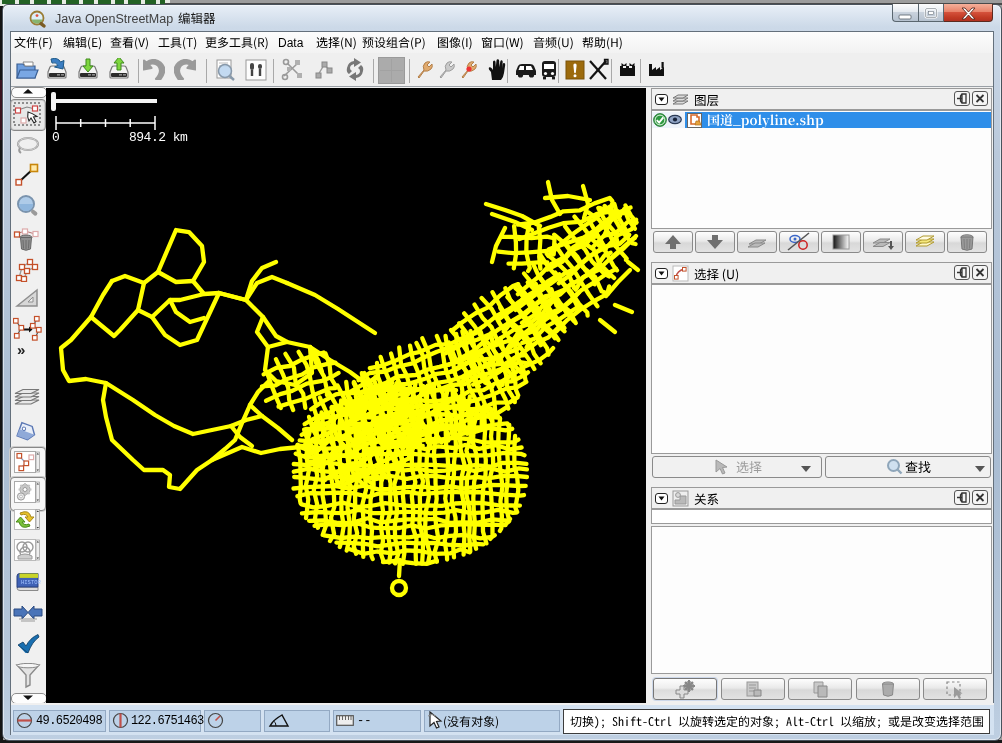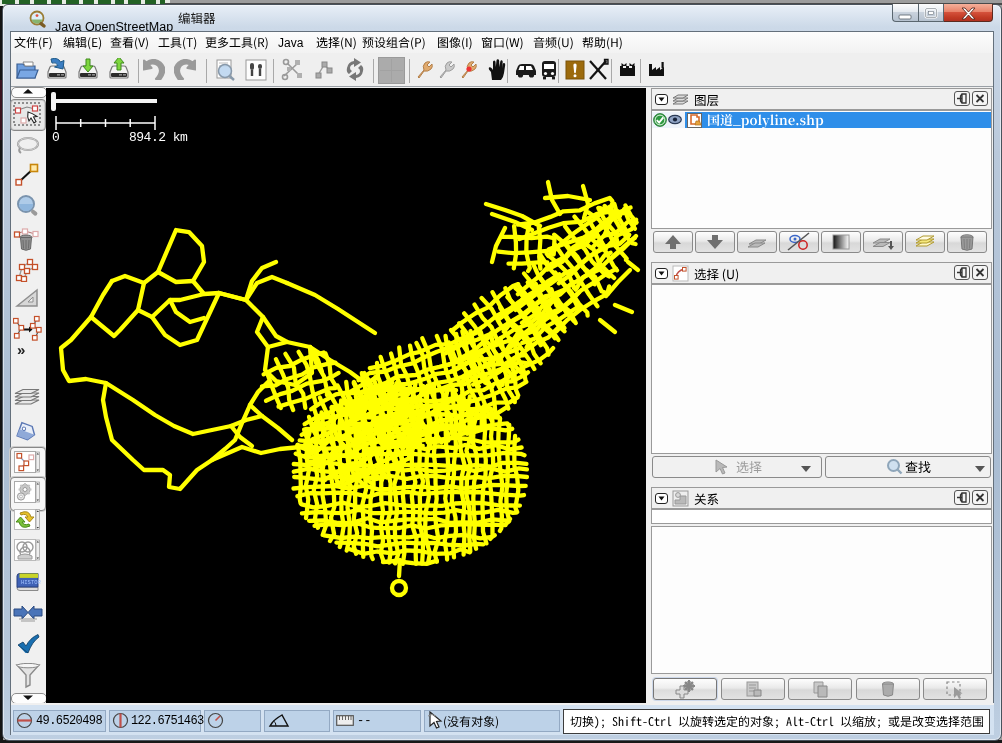--- a/index.html
+++ b/index.html
@@ -1,17 +1,17 @@
 <!DOCTYPE html>
 <html><head><meta charset="utf-8"><style>*{margin:0;padding:0}body{width:1002px;height:743px;position:relative;overflow:hidden;font-family:'Liberation Sans',sans-serif;background:#9c9c9c}</style></head><body><div style="position:absolute;left:0;top:0;width:1002px;height:4px;background:#9c9c9c"></div><div style="position:absolute;left:0;top:0;width:170px;height:6px;background:#e7ede5"></div><div style="position:absolute;left:2px;top:0;width:13px;height:4px;background:#236225"></div><div style="position:absolute;left:19px;top:0;width:11px;height:4px;background:#236225"></div><div style="position:absolute;left:34px;top:0;width:13px;height:4px;background:#236225"></div><div style="position:absolute;left:51px;top:0;width:11px;height:4px;background:#236225"></div><div style="position:absolute;left:66px;top:0;width:13px;height:4px;background:#236225"></div><div style="position:absolute;left:83px;top:0;width:11px;height:4px;background:#236225"></div><div style="position:absolute;left:98px;top:0;width:13px;height:4px;background:#236225"></div><div style="position:absolute;left:115px;top:0;width:9px;height:4px;background:#236225"></div><div style="position:absolute;left:128px;top:0;width:13px;height:4px;background:#236225"></div><div style="position:absolute;left:145px;top:0;width:11px;height:4px;background:#236225"></div><div style="position:absolute;left:160px;top:0;width:5px;height:4px;background:#236225"></div><div style="position:absolute;left:165px;top:3px;width:837px;height:2px;background:#4a4a4a"></div><div style="position:absolute;left:0;top:6px;width:3px;height:737px;background:#141414"></div><div style="position:absolute;left:0;top:740px;width:1002px;height:3px;background:#181818"></div><div style="position:absolute;left:0;top:80px;width:3px;height:60px;background:#3a1420"></div><div style="position:absolute;left:2px;top:4px;width:1000px;height:737px;background:linear-gradient(180deg,#e8eff7,#ccd9e8 3%,#bac9db 20%,#a9bcd2 60%,#b6c7da 90%,#becfe2);border:1px solid #49525c;border-radius:6px 6px 7px 7px;box-sizing:border-box;box-shadow:inset 0 0 0 1px rgba(255,255,255,0.55)"></div><svg style="position:absolute;left:29px;top:10px;" width="19" height="18" viewBox="0 0 19 18">
     <circle cx="8" cy="8" r="6.5" fill="#ddeef8" stroke="#9a7d35" stroke-width="1.8"></circle>
     <path d="M2.6 9.5 A 5.6 5.6 0 0 0 13.4 9.5 Z" fill="#86b46e"></path>
     <circle cx="8" cy="5.6" r="1.4" fill="#e2503c"></circle>
     <rect x="11.5" y="11.5" width="7" height="3.4" rx="1.6" transform="rotate(40 12 12)" fill="#7a5c24"></rect>
-  </svg><div style="position:absolute;left:55px;top:20px;font-size:12.5px;color:#000000">Java OpenStreetMap&nbsp;</div><svg style="position:absolute;left:178px;top:23px;overflow:visible;" width="2" height="2">
+  </svg><div style="position:absolute;left:55px;top:12px;font-size:12.5px;color:#404040">Java OpenStreetMap&nbsp;</div><svg style="position:absolute;left:178px;top:23px;overflow:visible;" width="2" height="2">
     <path d="M0.5 -0.7 0.7 0.2C1.8 -0.2 3.1 -0.8 4.3 -1.3L4.2 -2.0C2.8 -1.5 1.4 -1.0 0.5 -0.7ZM0.8 -5.3C0.9 -5.4 1.2 -5.4 2.6 -5.6C2.1 -4.8 1.7 -4.2 1.5 -4.0C1.1 -3.5 0.8 -3.2 0.6 -3.1C0.7 -2.9 0.8 -2.5 0.9 -2.3C1.1 -2.4 1.5 -2.6 4.2 -3.2C4.2 -3.4 4.2 -3.7 4.2 -4.0L2.1 -3.5C3.0 -4.7 3.8 -6.1 4.5 -7.5L3.8 -7.9C3.6 -7.4 3.3 -6.9 3.1 -6.5L1.7 -6.3C2.4 -7.4 3.1 -8.8 3.6 -10.2L2.7 -10.5C2.2 -9.0 1.4 -7.3 1.1 -6.9C0.9 -6.5 0.7 -6.2 0.5 -6.1C0.6 -5.9 0.7 -5.5 0.8 -5.3ZM7.8 -4.4V-2.5H6.8V-4.4ZM8.4 -4.4H9.3V-2.5H8.4ZM6.0 -5.2V0.9H6.8V-1.8H7.8V0.6H8.4V-1.8H9.3V0.6H10.0V-1.8H10.9V0.1C10.9 0.2 10.9 0.2 10.8 0.2C10.7 0.2 10.5 0.2 10.2 0.2C10.3 0.4 10.4 0.7 10.4 0.9C10.8 0.9 11.1 0.9 11.4 0.8C11.6 0.7 11.6 0.4 11.6 0.1V-5.2L10.9 -5.2ZM10.0 -4.4H10.9V-2.5H10.0ZM7.6 -10.3C7.8 -10.0 8.0 -9.5 8.1 -9.2H5.2V-6.4C5.2 -4.5 5.1 -1.7 3.9 0.3C4.1 0.4 4.5 0.6 4.7 0.8C5.8 -1.2 6.0 -4.2 6.0 -6.2H11.5V-9.2H9.1C9.0 -9.6 8.7 -10.1 8.4 -10.6ZM6.0 -8.3H10.6V-7.0H6.0Z M19.4 -9.4H22.7V-8.1H19.4ZM18.5 -10.1V-7.4H23.6V-10.1ZM13.5 -4.2C13.6 -4.2 14.0 -4.3 14.4 -4.3H15.6V-2.5L13.0 -2.1L13.2 -1.2L15.6 -1.7V1.0H16.4V-1.8L17.8 -2.1L17.8 -2.9L16.4 -2.7V-4.3H17.6V-5.2H16.4V-7.1H15.6V-5.2H14.3C14.7 -6.0 15.1 -7.1 15.3 -8.1H17.6V-9.0H15.6C15.7 -9.5 15.8 -9.9 15.9 -10.3L14.9 -10.5C14.9 -10.0 14.8 -9.5 14.7 -9.0H13.1V-8.1H14.5C14.2 -7.1 13.9 -6.3 13.8 -6.0C13.6 -5.4 13.4 -5.0 13.2 -5.0C13.3 -4.8 13.5 -4.3 13.5 -4.2ZM22.7 -5.9V-4.8H19.5V-5.9ZM17.5 -1.0 17.6 -0.1 22.7 -0.5V1.0H23.6V-0.6L24.5 -0.7L24.5 -1.4L23.6 -1.4V-5.9H24.4V-6.7H17.8V-5.9H18.6V-1.0ZM22.7 -4.1V-3.0H19.5V-4.1ZM22.7 -2.3V-1.3L19.5 -1.1V-2.3Z M27.4 -9.1H29.6V-7.4H27.4ZM32.8 -9.1H35.0V-7.4H32.8ZM32.7 -6.1C33.2 -5.9 33.8 -5.5 34.2 -5.2H30.6C30.9 -5.7 31.2 -6.1 31.4 -6.5L30.5 -6.7V-9.9H26.6V-6.6H30.4C30.2 -6.1 29.9 -5.7 29.6 -5.2H25.6V-4.4H28.7C27.9 -3.7 26.8 -3.0 25.4 -2.5C25.6 -2.3 25.8 -2.0 25.9 -1.8L26.6 -2.1V1.0H27.5V0.6H29.6V0.9H30.5V-2.9H28.1C28.8 -3.3 29.4 -3.9 29.9 -4.4H32.3C32.8 -3.8 33.5 -3.3 34.2 -2.9H31.9V1.0H32.8V0.6H35.0V0.9H35.9V-2.1L36.5 -1.9C36.7 -2.1 36.9 -2.4 37.1 -2.6C35.8 -2.9 34.4 -3.6 33.4 -4.4H36.9V-5.2H34.7L35.0 -5.6C34.6 -5.9 33.8 -6.3 33.2 -6.6ZM31.9 -9.9V-6.6H35.9V-9.9ZM27.5 -0.2V-2.0H29.6V-0.2ZM32.8 -0.2V-2.0H35.0V-0.2Z" fill="#1a1a1a"></path>
   </svg><div style="position:absolute;left:892px;top:4px;width:26px;height:18px;background:linear-gradient(180deg,#fdfdfd,#e5eaf0 45%,#c9d2dd 50%,#b6c2d0);border:1px solid #5a666f;border-right:none;border-top:none;border-radius:0 0 0 4px;box-sizing:border-box"></div><div style="position:absolute;left:918px;top:4px;width:26px;height:18px;background:linear-gradient(180deg,#fdfdfd,#e5eaf0 45%,#c9d2dd 50%,#b6c2d0);border:1px solid #5a666f;border-top:none;box-sizing:border-box"></div><div style="position:absolute;left:944px;top:4px;width:49px;height:18px;background:linear-gradient(180deg,#f5b09a,#e8836a 45%,#d4503a 50%,#c03a24 80%,#b23020);border:1px solid #5a2a20;border-left:none;border-top:none;border-radius:0 0 4px 0;box-sizing:border-box"></div><svg style="position:absolute;left:892px;top:4px;" width="26" height="18" viewBox="0 0 26 18">
     <rect x="7" y="11" width="12" height="4" rx="1" fill="#fff" stroke="#56606a" stroke-width="0.8"></rect>
   </svg><svg style="position:absolute;left:918px;top:4px;" width="26" height="18" viewBox="0 0 26 18">
     <rect x="7.5" y="4.5" width="11" height="9" rx="1.5" fill="none" stroke="#fff" stroke-width="2"></rect>
     <rect x="7.5" y="4.5" width="11" height="9" rx="1.5" fill="none" stroke="#56606a" stroke-width="0.5"></rect>
     <rect x="10.5" y="7.5" width="5" height="3" fill="#fff" stroke="#56606a" stroke-width="0.5"></rect>
   </svg><svg style="position:absolute;left:944px;top:4px;" width="49" height="18" viewBox="0 0 49 18">
     <path d="M18 4 L21 4 L24.5 8 L28 4 L31 4 L26 9.5 L31 15 L28 15 L24.5 11 L21 15 L18 15 L23 9.5 Z" fill="#fff" stroke="#5a2a20" stroke-width="0.9"></path>
   </svg><div style="position:absolute;left:10px;top:31px;width:984px;height:704px;background:#f0f0f0;border:1px solid #64707c;box-sizing:border-box"></div><div style="position:absolute;left:11px;top:32px;width:982px;height:21px;background:linear-gradient(180deg,#fdfdfd,#f2f2f2)"></div><svg style="position:absolute;left:14px;top:47px;overflow:visible;" width="2" height="2">
@@ -29,21 +29,21 @@
   </svg><svg style="position:absolute;left:362px;top:47px;overflow:visible;" width="2" height="2">
     <path d="M8.0 -5.9V-3.5C8.0 -2.3 7.8 -0.7 4.9 0.3C5.1 0.4 5.4 0.7 5.5 0.9C8.5 -0.2 8.9 -2.0 8.9 -3.5V-5.9ZM8.7 -1.1C9.5 -0.5 10.4 0.4 10.9 0.9L11.5 0.3C11.0 -0.2 10.0 -1.0 9.3 -1.6ZM1.1 -7.3C1.8 -6.8 2.7 -6.1 3.4 -5.6H0.5V-4.8H2.4V-0.1C2.4 0.0 2.4 0.1 2.2 0.1C2.0 0.1 1.5 0.1 0.9 0.1C1.0 0.3 1.1 0.7 1.2 0.9C2.0 0.9 2.5 0.9 2.9 0.8C3.2 0.6 3.3 0.4 3.3 -0.1V-4.8H4.6C4.4 -4.2 4.1 -3.5 3.9 -3.1L4.6 -2.9C4.9 -3.5 5.3 -4.6 5.6 -5.5L5.0 -5.7L4.9 -5.6H4.1L4.3 -6.0C4.1 -6.2 3.7 -6.5 3.2 -6.7C3.9 -7.4 4.7 -8.3 5.2 -9.2L4.7 -9.6L4.5 -9.5H0.7V-8.7H3.9C3.6 -8.2 3.1 -7.6 2.6 -7.2L1.5 -7.9ZM6.0 -7.5V-1.8H6.8V-6.7H10.2V-1.8H11.0V-7.5H8.7L9.1 -8.7H11.5V-9.6H5.6V-8.7H8.1C8.0 -8.3 7.9 -7.9 7.8 -7.5Z M13.5 -9.3C14.1 -8.7 14.9 -7.9 15.3 -7.4L15.9 -8.1C15.5 -8.6 14.7 -9.3 14.1 -9.9ZM12.5 -6.3V-5.4H14.2V-1.1C14.2 -0.6 13.8 -0.2 13.6 -0.0C13.8 0.1 14.0 0.5 14.1 0.7C14.3 0.5 14.6 0.2 16.7 -1.3C16.6 -1.5 16.5 -1.9 16.4 -2.1L15.1 -1.1V-6.3ZM17.9 -9.6V-8.3C17.9 -7.4 17.6 -6.4 16.0 -5.7C16.2 -5.6 16.5 -5.2 16.6 -5.0C18.4 -5.9 18.7 -7.2 18.7 -8.3V-8.8H20.9V-6.9C20.9 -6.0 21.0 -5.6 21.9 -5.6C22.0 -5.6 22.6 -5.6 22.8 -5.6C23.0 -5.6 23.3 -5.6 23.4 -5.7C23.4 -5.9 23.4 -6.2 23.3 -6.5C23.2 -6.4 22.9 -6.4 22.8 -6.4C22.6 -6.4 22.1 -6.4 21.9 -6.4C21.7 -6.4 21.7 -6.5 21.7 -6.9V-9.6ZM21.7 -3.9C21.2 -3.0 20.6 -2.2 19.8 -1.5C19.0 -2.2 18.3 -3.0 17.9 -3.9ZM16.6 -4.8V-3.9H17.2L17.1 -3.9C17.5 -2.8 18.2 -1.8 19.1 -1.0C18.2 -0.5 17.1 -0.1 16.1 0.2C16.3 0.4 16.5 0.7 16.5 1.0C17.7 0.6 18.8 0.2 19.8 -0.5C20.7 0.2 21.8 0.7 23.0 1.0C23.1 0.7 23.4 0.4 23.6 0.2C22.4 -0.0 21.4 -0.5 20.5 -1.0C21.5 -1.9 22.3 -3.1 22.8 -4.6L22.3 -4.8L22.1 -4.8Z M24.6 -0.7 24.8 0.2C25.9 -0.1 27.4 -0.5 28.8 -0.9L28.7 -1.6C27.2 -1.3 25.6 -0.9 24.6 -0.7ZM29.8 -9.5V-0.1H28.6V0.7H35.5V-0.1H34.5V-9.5ZM30.6 -0.1V-2.5H33.6V-0.1ZM30.6 -5.6H33.6V-3.3H30.6ZM30.6 -6.4V-8.7H33.6V-6.4ZM24.8 -5.1C25.0 -5.2 25.3 -5.2 26.9 -5.4C26.3 -4.7 25.8 -4.0 25.6 -3.8C25.2 -3.3 24.9 -3.0 24.6 -3.0C24.7 -2.8 24.8 -2.4 24.9 -2.2C25.1 -2.3 25.5 -2.4 28.8 -3.1C28.8 -3.3 28.8 -3.6 28.8 -3.9L26.2 -3.4C27.2 -4.4 28.2 -5.8 29.0 -7.1L28.3 -7.5C28.0 -7.1 27.7 -6.7 27.5 -6.2L25.7 -6.0C26.5 -7.1 27.2 -8.4 27.8 -9.7L27.0 -10.1C26.5 -8.6 25.5 -7.1 25.2 -6.7C24.9 -6.3 24.7 -6.0 24.5 -5.9C24.6 -5.7 24.7 -5.3 24.8 -5.1Z M42.2 -10.1C41.0 -8.3 38.8 -6.6 36.5 -5.7C36.7 -5.5 37.0 -5.2 37.1 -5.0C37.8 -5.2 38.4 -5.6 39.0 -5.9V-5.3H45.0V-6.1C45.7 -5.7 46.3 -5.4 47.0 -5.1C47.1 -5.4 47.4 -5.7 47.6 -5.9C45.7 -6.7 44.0 -7.7 42.6 -9.2L43.0 -9.7ZM39.3 -6.2C40.3 -6.8 41.3 -7.6 42.1 -8.5C43.0 -7.6 43.9 -6.8 45.0 -6.2ZM38.4 -3.9V0.9H39.3V0.3H44.9V0.9H45.8V-3.9ZM39.3 -0.6V-3.1H44.9V-0.6Z M50.9 2.4 51.5 2.1C50.5 0.3 50.0 -1.7 50.0 -3.7C50.0 -5.8 50.5 -7.8 51.5 -9.5L50.9 -9.8C49.8 -8.0 49.1 -6.1 49.1 -3.7C49.1 -1.4 49.8 0.6 50.9 2.4Z M53.3 0.0H54.4V-3.5H55.8C57.8 -3.5 59.1 -4.4 59.1 -6.2C59.1 -8.1 57.7 -8.8 55.8 -8.8H53.3ZM54.4 -4.4V-7.9H55.6C57.2 -7.9 58.0 -7.5 58.0 -6.2C58.0 -5.0 57.2 -4.4 55.7 -4.4Z M60.8 2.4C61.9 0.6 62.6 -1.4 62.6 -3.7C62.6 -6.1 61.9 -8.0 60.8 -9.8L60.2 -9.5C61.2 -7.8 61.7 -5.8 61.7 -3.7C61.7 -1.7 61.2 0.3 60.2 2.1Z" fill="#000"></path>
   </svg><svg style="position:absolute;left:437px;top:47px;overflow:visible;" width="2" height="2">
     <path d="M4.5 -3.3C5.5 -3.1 6.7 -2.7 7.4 -2.4L7.7 -3.0C7.1 -3.3 5.8 -3.7 4.9 -3.9ZM3.3 -1.8C5.0 -1.6 7.0 -1.1 8.2 -0.7L8.6 -1.4C7.4 -1.8 5.3 -2.3 3.7 -2.4ZM1.0 -9.6V1.0H1.9V0.5H10.1V1.0H11.0V-9.6ZM1.9 -0.3V-8.7H10.1V-0.3ZM5.0 -8.5C4.4 -7.5 3.3 -6.6 2.3 -6.0C2.5 -5.8 2.8 -5.6 2.9 -5.4C3.3 -5.7 3.7 -6.0 4.0 -6.3C4.4 -5.9 4.8 -5.5 5.3 -5.2C4.3 -4.7 3.2 -4.4 2.1 -4.2C2.2 -4.0 2.4 -3.6 2.5 -3.4C3.7 -3.7 5.0 -4.1 6.1 -4.8C7.1 -4.2 8.2 -3.8 9.4 -3.6C9.5 -3.8 9.7 -4.1 9.9 -4.2C8.8 -4.4 7.8 -4.8 6.8 -5.2C7.7 -5.8 8.5 -6.5 9.0 -7.3L8.5 -7.6L8.3 -7.5H5.2C5.4 -7.8 5.6 -8.0 5.7 -8.2ZM4.5 -6.8 4.6 -6.8H7.7C7.3 -6.4 6.7 -6.0 6.1 -5.6C5.5 -5.9 4.9 -6.3 4.5 -6.8Z M17.8 -8.5H20.0C19.8 -8.2 19.5 -7.8 19.3 -7.5H17.0C17.3 -7.9 17.6 -8.2 17.8 -8.5ZM17.8 -10.1C17.3 -9.1 16.4 -7.8 15.1 -6.9C15.3 -6.7 15.5 -6.5 15.7 -6.3C15.9 -6.4 16.1 -6.6 16.3 -6.8V-5.0H18.2C17.6 -4.5 16.7 -3.9 15.4 -3.6C15.6 -3.4 15.9 -3.1 16.0 -3.0C17.0 -3.3 17.8 -3.8 18.4 -4.2C18.6 -4.0 18.8 -3.8 18.9 -3.6C18.1 -2.9 16.6 -2.2 15.4 -1.8C15.6 -1.7 15.8 -1.4 15.9 -1.2C17.0 -1.6 18.4 -2.4 19.2 -3.1C19.4 -2.9 19.5 -2.7 19.5 -2.4C18.6 -1.5 16.8 -0.6 15.3 -0.1C15.5 0.0 15.7 0.3 15.9 0.5C17.2 0.1 18.7 -0.8 19.7 -1.7C19.8 -0.9 19.7 -0.3 19.4 -0.0C19.2 0.2 19.1 0.2 18.8 0.2C18.6 0.2 18.3 0.2 18.0 0.1C18.2 0.4 18.2 0.7 18.3 0.9C18.5 0.9 18.8 0.9 19.0 0.9C19.4 0.9 19.7 0.9 20.0 0.5C20.6 0.0 20.7 -1.2 20.3 -2.5L20.9 -2.8C21.3 -1.5 22.1 -0.3 23.1 0.3C23.2 0.1 23.4 -0.3 23.6 -0.4C22.7 -0.9 22.0 -1.9 21.6 -3.1C22.0 -3.3 22.5 -3.6 22.9 -3.9L22.3 -4.4C21.7 -4.0 20.9 -3.5 20.1 -3.1C19.8 -3.7 19.5 -4.2 18.9 -4.6L19.2 -5.0H22.8V-7.5H20.2C20.6 -8.0 20.9 -8.4 21.2 -8.9L20.7 -9.3L20.5 -9.2H18.3L18.7 -9.9ZM17.1 -6.9H19.2C19.2 -6.5 19.1 -6.1 18.8 -5.6H17.1ZM20.0 -6.9H21.9V-5.6H19.6C19.9 -6.1 20.0 -6.5 20.0 -6.9ZM15.1 -10.0C14.5 -8.2 13.5 -6.4 12.3 -5.2C12.5 -5.0 12.8 -4.6 12.9 -4.4C13.2 -4.7 13.6 -5.2 13.9 -5.7V0.9H14.8V-7.1C15.2 -7.9 15.7 -8.9 16.0 -9.8Z M26.9 2.4 27.5 2.1C26.5 0.3 26.0 -1.7 26.0 -3.7C26.0 -5.8 26.5 -7.8 27.5 -9.5L26.9 -9.8C25.8 -8.0 25.1 -6.1 25.1 -3.7C25.1 -1.4 25.8 0.6 26.9 2.4Z M29.3 0.0H30.4V-8.8H29.3Z M32.8 2.4C33.9 0.6 34.5 -1.4 34.5 -3.7C34.5 -6.1 33.9 -8.0 32.8 -9.8L32.1 -9.5C33.1 -7.8 33.6 -5.8 33.6 -3.7C33.6 -1.7 33.1 0.3 32.1 2.1Z" fill="#000"></path>
   </svg><svg style="position:absolute;left:481px;top:47px;overflow:visible;" width="2" height="2">
     <path d="M4.5 -8.1C3.5 -7.3 2.2 -6.7 1.0 -6.4L1.5 -5.7C2.8 -6.1 4.1 -6.8 5.1 -7.6ZM6.9 -7.6C8.1 -7.0 9.7 -6.2 10.5 -5.6L11.1 -6.2C10.2 -6.8 8.7 -7.6 7.5 -8.1ZM5.2 -6.9C5.0 -6.5 4.7 -6.0 4.4 -5.7H2.0V1.0H2.9V0.5H9.2V0.9H10.2V-5.7H5.4C5.6 -6.0 5.9 -6.3 6.1 -6.7ZM2.9 -0.2V-5.0H9.2V-0.2ZM4.4 -2.6C4.9 -2.4 5.4 -2.2 5.9 -1.9C5.1 -1.5 4.2 -1.2 3.3 -1.0C3.5 -0.8 3.6 -0.6 3.7 -0.4C4.7 -0.6 5.7 -1.0 6.6 -1.6C7.2 -1.2 7.7 -0.9 8.1 -0.6L8.6 -1.1C8.2 -1.4 7.7 -1.7 7.1 -2.0C7.7 -2.5 8.1 -3.1 8.5 -3.8L8.0 -4.0L7.8 -4.0H5.1C5.2 -4.2 5.4 -4.4 5.4 -4.6L4.7 -4.7C4.5 -4.2 4.0 -3.5 3.3 -2.9C3.5 -2.8 3.7 -2.6 3.8 -2.5C4.2 -2.8 4.5 -3.1 4.7 -3.4H7.5C7.2 -3.0 6.9 -2.7 6.5 -2.4C5.9 -2.6 5.4 -2.9 4.8 -3.1ZM5.1 -9.9C5.3 -9.7 5.4 -9.3 5.5 -9.1H0.9V-7.2H1.8V-8.3H10.1V-7.2H11.1V-9.1H6.6C6.5 -9.4 6.2 -9.8 6.0 -10.1Z M13.5 -8.8V0.7H14.5V-0.4H21.6V0.6H22.5V-8.8ZM14.5 -1.3V-7.9H21.6V-1.3Z M26.9 2.4 27.5 2.1C26.5 0.3 26.0 -1.7 26.0 -3.7C26.0 -5.8 26.5 -7.8 27.5 -9.5L26.9 -9.8C25.8 -8.0 25.1 -6.1 25.1 -3.7C25.1 -1.4 25.8 0.6 26.9 2.4Z M30.2 0.0H31.5L32.9 -5.3C33.0 -6.0 33.2 -6.6 33.3 -7.3H33.3C33.5 -6.6 33.6 -6.0 33.8 -5.3L35.1 0.0H36.5L38.3 -8.8H37.2L36.3 -4.0C36.1 -3.1 35.9 -2.1 35.8 -1.2H35.7C35.5 -2.1 35.3 -3.1 35.1 -4.0L33.9 -8.8H32.8L31.6 -4.0C31.4 -3.1 31.2 -2.1 31.0 -1.2H31.0C30.8 -2.1 30.6 -3.1 30.4 -4.0L29.5 -8.8H28.4Z M39.8 2.4C40.9 0.6 41.5 -1.4 41.5 -3.7C41.5 -6.1 40.9 -8.0 39.8 -9.8L39.1 -9.5C40.1 -7.8 40.6 -5.8 40.6 -3.7C40.6 -1.7 40.1 0.3 39.1 2.1Z" fill="#000"></path>
   </svg><svg style="position:absolute;left:533px;top:47px;overflow:visible;" width="2" height="2">
     <path d="M5.2 -10.0C5.4 -9.7 5.6 -9.3 5.7 -9.0H1.3V-8.2H10.8V-9.0H6.7C6.6 -9.4 6.4 -9.8 6.1 -10.2ZM3.0 -7.9C3.3 -7.4 3.6 -6.7 3.7 -6.2H0.7V-5.4H11.4V-6.2H8.3C8.6 -6.7 8.9 -7.3 9.2 -7.9L8.2 -8.1C8.0 -7.6 7.7 -6.7 7.4 -6.2H4.2L4.6 -6.3C4.5 -6.8 4.2 -7.5 3.8 -8.1ZM3.2 -1.6H8.9V-0.3H3.2ZM3.2 -2.3V-3.5H8.9V-2.3ZM2.3 -4.3V1.0H3.2V0.5H8.9V0.9H9.8V-4.3Z M20.4 -6.0C20.4 -1.8 20.3 -0.4 17.4 0.4C17.5 0.5 17.7 0.8 17.8 1.0C20.9 0.1 21.1 -1.5 21.2 -6.0ZM20.7 -1.0C21.5 -0.4 22.6 0.5 23.1 1.0L23.6 0.4C23.1 -0.1 22.0 -0.9 21.2 -1.5ZM17.1 -4.6C16.5 -2.1 15.1 -0.5 12.6 0.3C12.8 0.5 13.0 0.8 13.1 1.0C15.8 0.0 17.3 -1.7 17.9 -4.5ZM13.6 -4.8C13.4 -3.9 13.0 -3.0 12.4 -2.4C12.6 -2.3 13.0 -2.1 13.1 -1.9C13.6 -2.6 14.1 -3.6 14.4 -4.6ZM18.5 -7.3V-1.6H19.3V-6.6H22.2V-1.7H23.1V-7.3H20.9L21.4 -8.6H23.4V-9.4H18.2V-8.6H20.5C20.4 -8.2 20.2 -7.7 20.1 -7.3ZM13.4 -9.0V-6.3H12.5V-5.5H15.0V-1.9H15.8V-5.5H18.0V-6.3H16.0V-7.8H17.7V-8.6H16.0V-10.1H15.2V-6.3H14.1V-9.0Z M26.9 2.4 27.5 2.1C26.5 0.3 26.0 -1.7 26.0 -3.7C26.0 -5.8 26.5 -7.8 27.5 -9.5L26.9 -9.8C25.8 -8.0 25.1 -6.1 25.1 -3.7C25.1 -1.4 25.8 0.6 26.9 2.4Z M32.4 0.2C34.2 0.2 35.5 -0.8 35.5 -3.6V-8.8H34.5V-3.6C34.5 -1.5 33.6 -0.8 32.4 -0.8C31.2 -0.8 30.3 -1.5 30.3 -3.6V-8.8H29.2V-3.6C29.2 -0.8 30.6 0.2 32.4 0.2Z M37.9 2.4C39.0 0.6 39.7 -1.4 39.7 -3.7C39.7 -6.1 39.0 -8.0 37.9 -9.8L37.2 -9.5C38.2 -7.8 38.8 -5.8 38.8 -3.7C38.8 -1.7 38.2 0.3 37.2 2.1Z" fill="#000"></path>
   </svg><svg style="position:absolute;left:582px;top:47px;overflow:visible;" width="2" height="2">
     <path d="M3.3 -10.1V-9.1H0.8V-8.4H3.3V-7.5H1.0V-6.8H3.3V-6.5C3.3 -6.3 3.3 -6.1 3.2 -5.9H0.6V-5.1H2.8C2.5 -4.6 1.8 -4.1 0.8 -3.7C1.0 -3.6 1.3 -3.3 1.5 -3.1C2.8 -3.6 3.5 -4.4 3.9 -5.1H6.5V-5.9H4.1C4.2 -6.1 4.2 -6.3 4.2 -6.5V-6.8H6.2V-7.5H4.2V-8.4H6.4V-9.1H4.2V-10.1ZM7.0 -9.6V-3.6H7.9V-8.8H9.9C9.6 -8.3 9.2 -7.7 8.8 -7.2C9.9 -6.6 10.3 -6.0 10.3 -5.6C10.3 -5.3 10.2 -5.2 10.0 -5.1C9.8 -5.0 9.6 -5.0 9.5 -5.0C9.1 -5.0 8.7 -5.0 8.2 -5.0C8.3 -4.8 8.4 -4.5 8.4 -4.3C8.9 -4.2 9.4 -4.2 9.8 -4.3C10.1 -4.3 10.4 -4.4 10.6 -4.5C11.0 -4.7 11.2 -5.0 11.1 -5.5C11.1 -6.1 10.8 -6.6 9.8 -7.3C10.3 -7.9 10.8 -8.6 11.3 -9.2L10.6 -9.6L10.5 -9.6ZM1.8 -3.1V0.3H2.7V-2.3H5.5V0.9H6.4V-2.3H9.5V-0.7C9.5 -0.5 9.4 -0.5 9.2 -0.5C9.0 -0.5 8.3 -0.5 7.5 -0.5C7.7 -0.3 7.8 0.0 7.9 0.3C8.9 0.3 9.5 0.3 9.9 0.2C10.3 0.0 10.4 -0.2 10.4 -0.7V-3.1H6.4V-4.1H5.5V-3.1Z M19.6 -10.1C19.6 -9.2 19.6 -8.2 19.6 -7.4H17.6V-6.5H19.5C19.4 -3.6 18.8 -1.1 16.5 0.3C16.7 0.5 17.0 0.8 17.1 1.0C19.6 -0.6 20.2 -3.3 20.4 -6.5H22.3C22.2 -2.1 22.0 -0.5 21.7 -0.1C21.6 0.0 21.5 0.0 21.3 0.0C21.0 0.0 20.4 0.0 19.7 -0.0C19.9 0.2 20.0 0.6 20.0 0.9C20.6 0.9 21.3 0.9 21.6 0.9C22.0 0.8 22.3 0.7 22.5 0.4C22.9 -0.1 23.0 -1.8 23.1 -6.9C23.1 -7.0 23.1 -7.4 23.1 -7.4H20.4C20.5 -8.2 20.5 -9.2 20.5 -10.1ZM12.4 -1.1 12.6 -0.2C14.0 -0.6 16.0 -1.0 17.9 -1.5L17.9 -2.3L17.2 -2.1V-9.5H13.3V-1.3ZM14.1 -1.5V-3.5H16.3V-1.9ZM14.1 -6.1H16.3V-4.3H14.1ZM14.1 -6.9V-8.7H16.3V-6.9Z M26.9 2.4 27.5 2.1C26.5 0.3 26.0 -1.7 26.0 -3.7C26.0 -5.8 26.5 -7.8 27.5 -9.5L26.9 -9.8C25.8 -8.0 25.1 -6.1 25.1 -3.7C25.1 -1.4 25.8 0.6 26.9 2.4Z M29.3 0.0H30.4V-4.2H34.5V0.0H35.6V-8.8H34.5V-5.1H30.4V-8.8H29.3Z M38.0 2.4C39.1 0.6 39.7 -1.4 39.7 -3.7C39.7 -6.1 39.1 -8.0 38.0 -9.8L37.3 -9.5C38.3 -7.8 38.8 -5.8 38.8 -3.7C38.8 -1.7 38.3 0.3 37.3 2.1Z" fill="#000"></path>
-  </svg><div style="position:absolute;left:278px;top:36px;font-size:12px;color:#000">Java</div><div style="position:absolute;left:11px;top:53px;width:982px;height:34px;background:#efefef;border-bottom:1px solid #9aa0a6;box-sizing:border-box"></div><svg style="position:absolute;left:15px;top:58px;" width="24" height="24" viewBox="0 0 24 24">
+  </svg><div style="position:absolute;left:278px;top:36px;font-size:12px;color:#000">Data</div><div style="position:absolute;left:11px;top:53px;width:982px;height:34px;background:#efefef;border-bottom:1px solid #9aa0a6;box-sizing:border-box"></div><svg style="position:absolute;left:15px;top:58px;" width="24" height="24" viewBox="0 0 24 24">
     <path d="M2 6 L2 20 L20 20 L20 8 L10 8 L8 6 Z" fill="#6e9ede" stroke="#3a5f94" stroke-width="1.2"></path>
     <path d="M8 4 L18 4 L18 8 L10 8 L9 6 Z" fill="#fff" stroke="#888" stroke-width="1"></path>
     <path d="M2 20 L5 12 L23 12 L20 20 Z" fill="#79a7e4" stroke="#3a5f94" stroke-width="1.2"></path>
   </svg><svg style="position:absolute;left:45px;top:58px;" width="24" height="24" viewBox="0 0 24 24">
     <path d="M3 14 L5 9 Q5.5 8 7 8 L17 8 Q18.5 8 19 9 L21 14 L21 19 Q21 20 20 20 L4 20 Q3 20 3 19 Z" fill="#f4f4f4" stroke="#777" stroke-width="1.2"></path>
     <rect x="4" y="15" width="16" height="4" rx="1" fill="#2b2b2b"></rect>
     <rect x="12" y="16" width="3" height="1.6" fill="#888"></rect>
     <rect x="16" y="16" width="3" height="1.6" fill="#888"></rect>
     <path d="M6 1 Q13 -1 15.5 4 L19 2.5 L18 11 L9.5 9 L13 7.5 Q11 3.5 7 5 Z" fill="#3c7ec2" stroke="#1d5a8a" stroke-width="1"></path>
   </svg><svg style="position:absolute;left:76px;top:58px;" width="24" height="24" viewBox="0 0 24 24">

